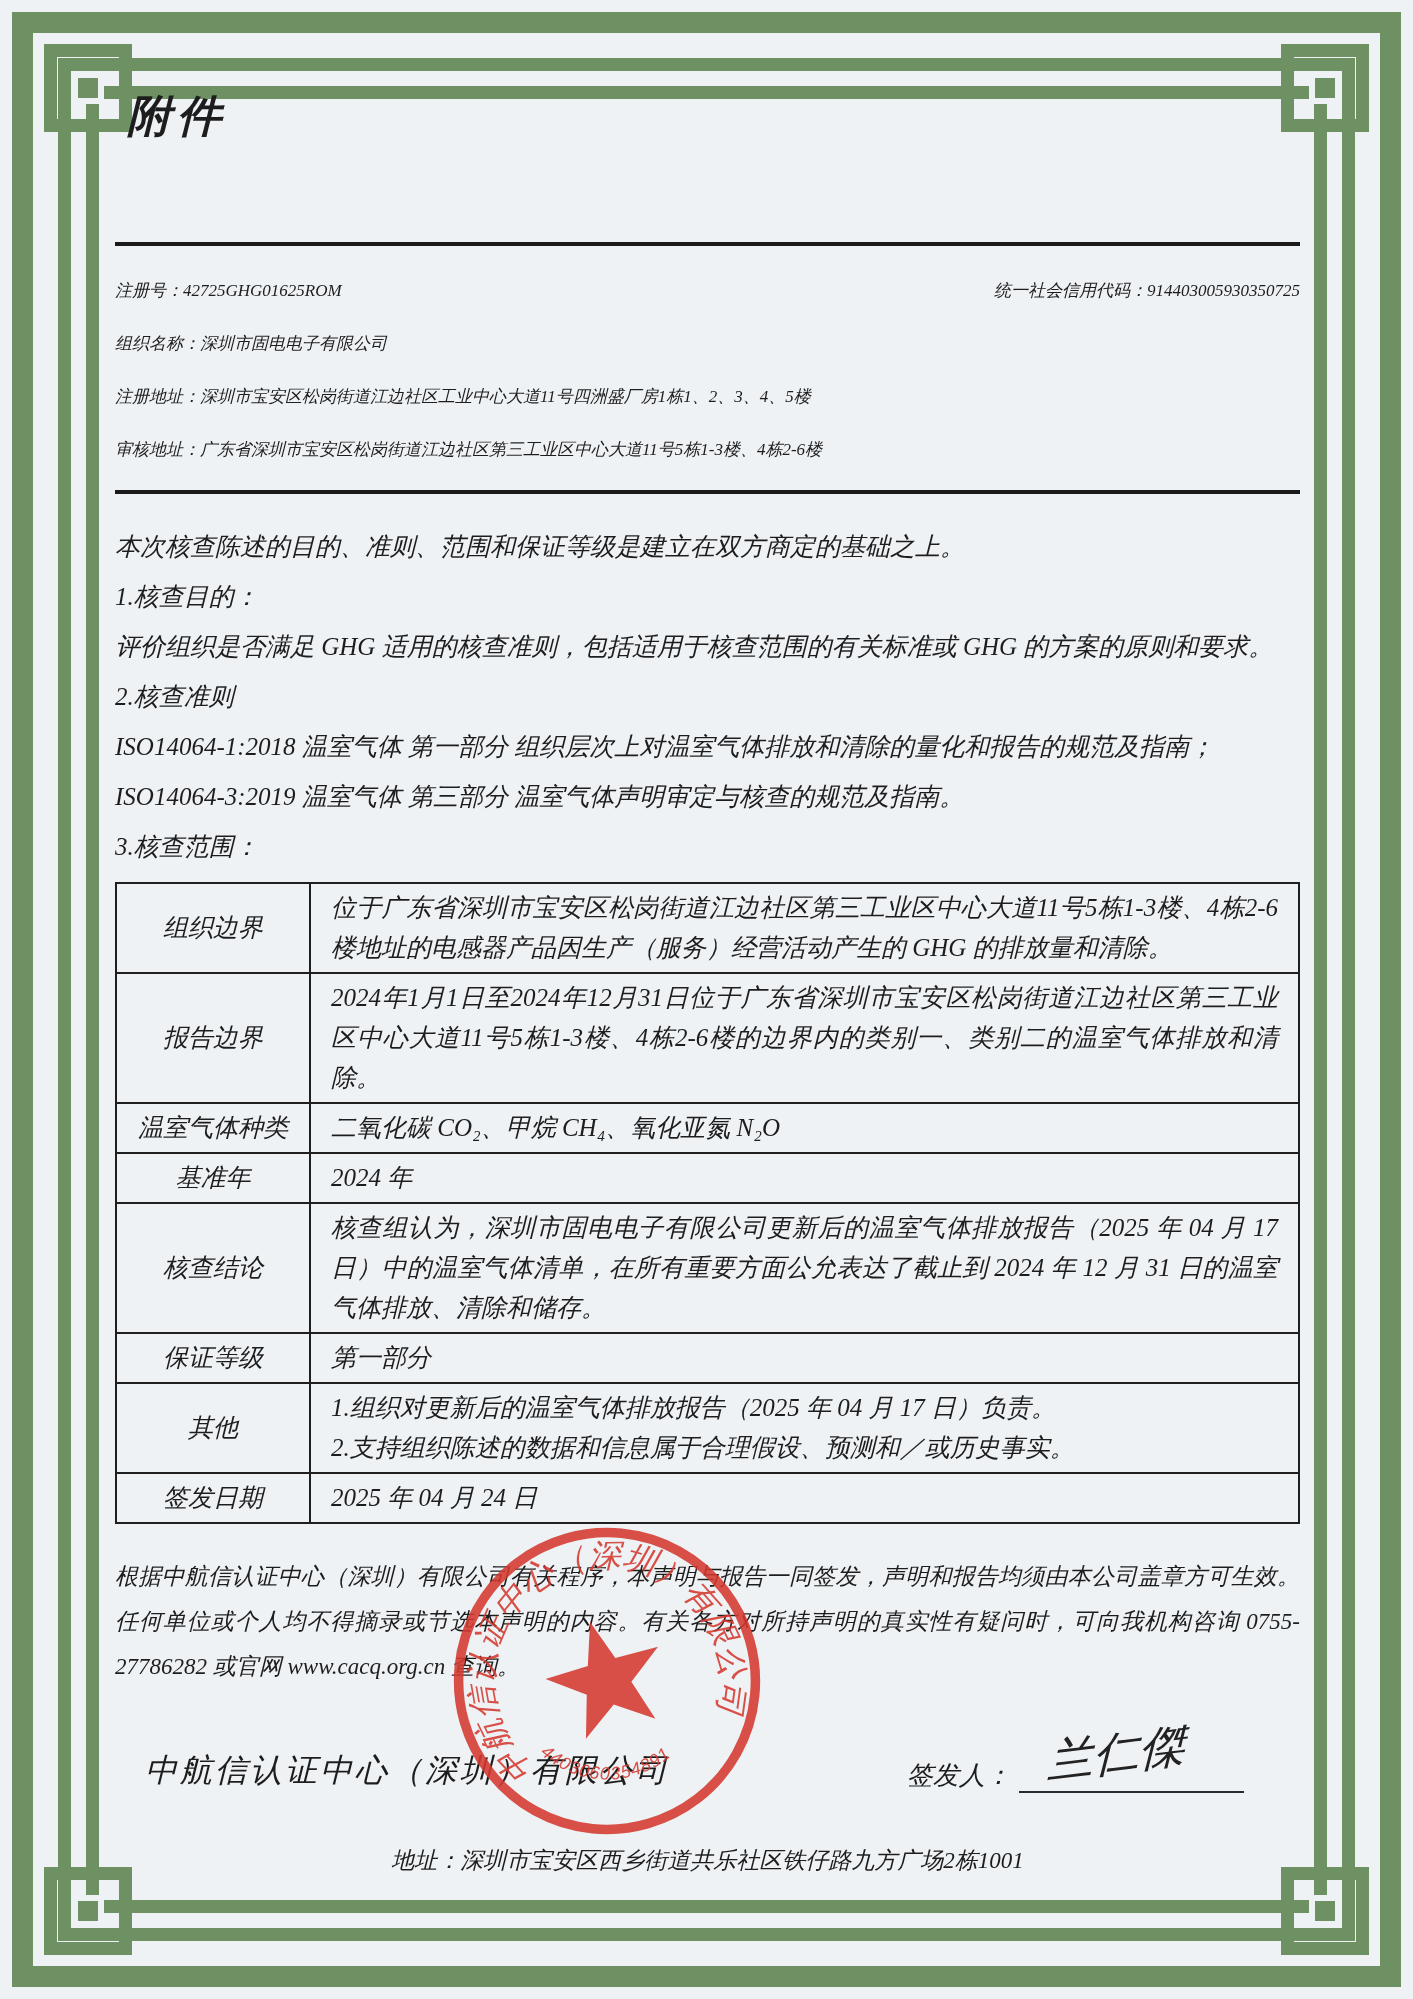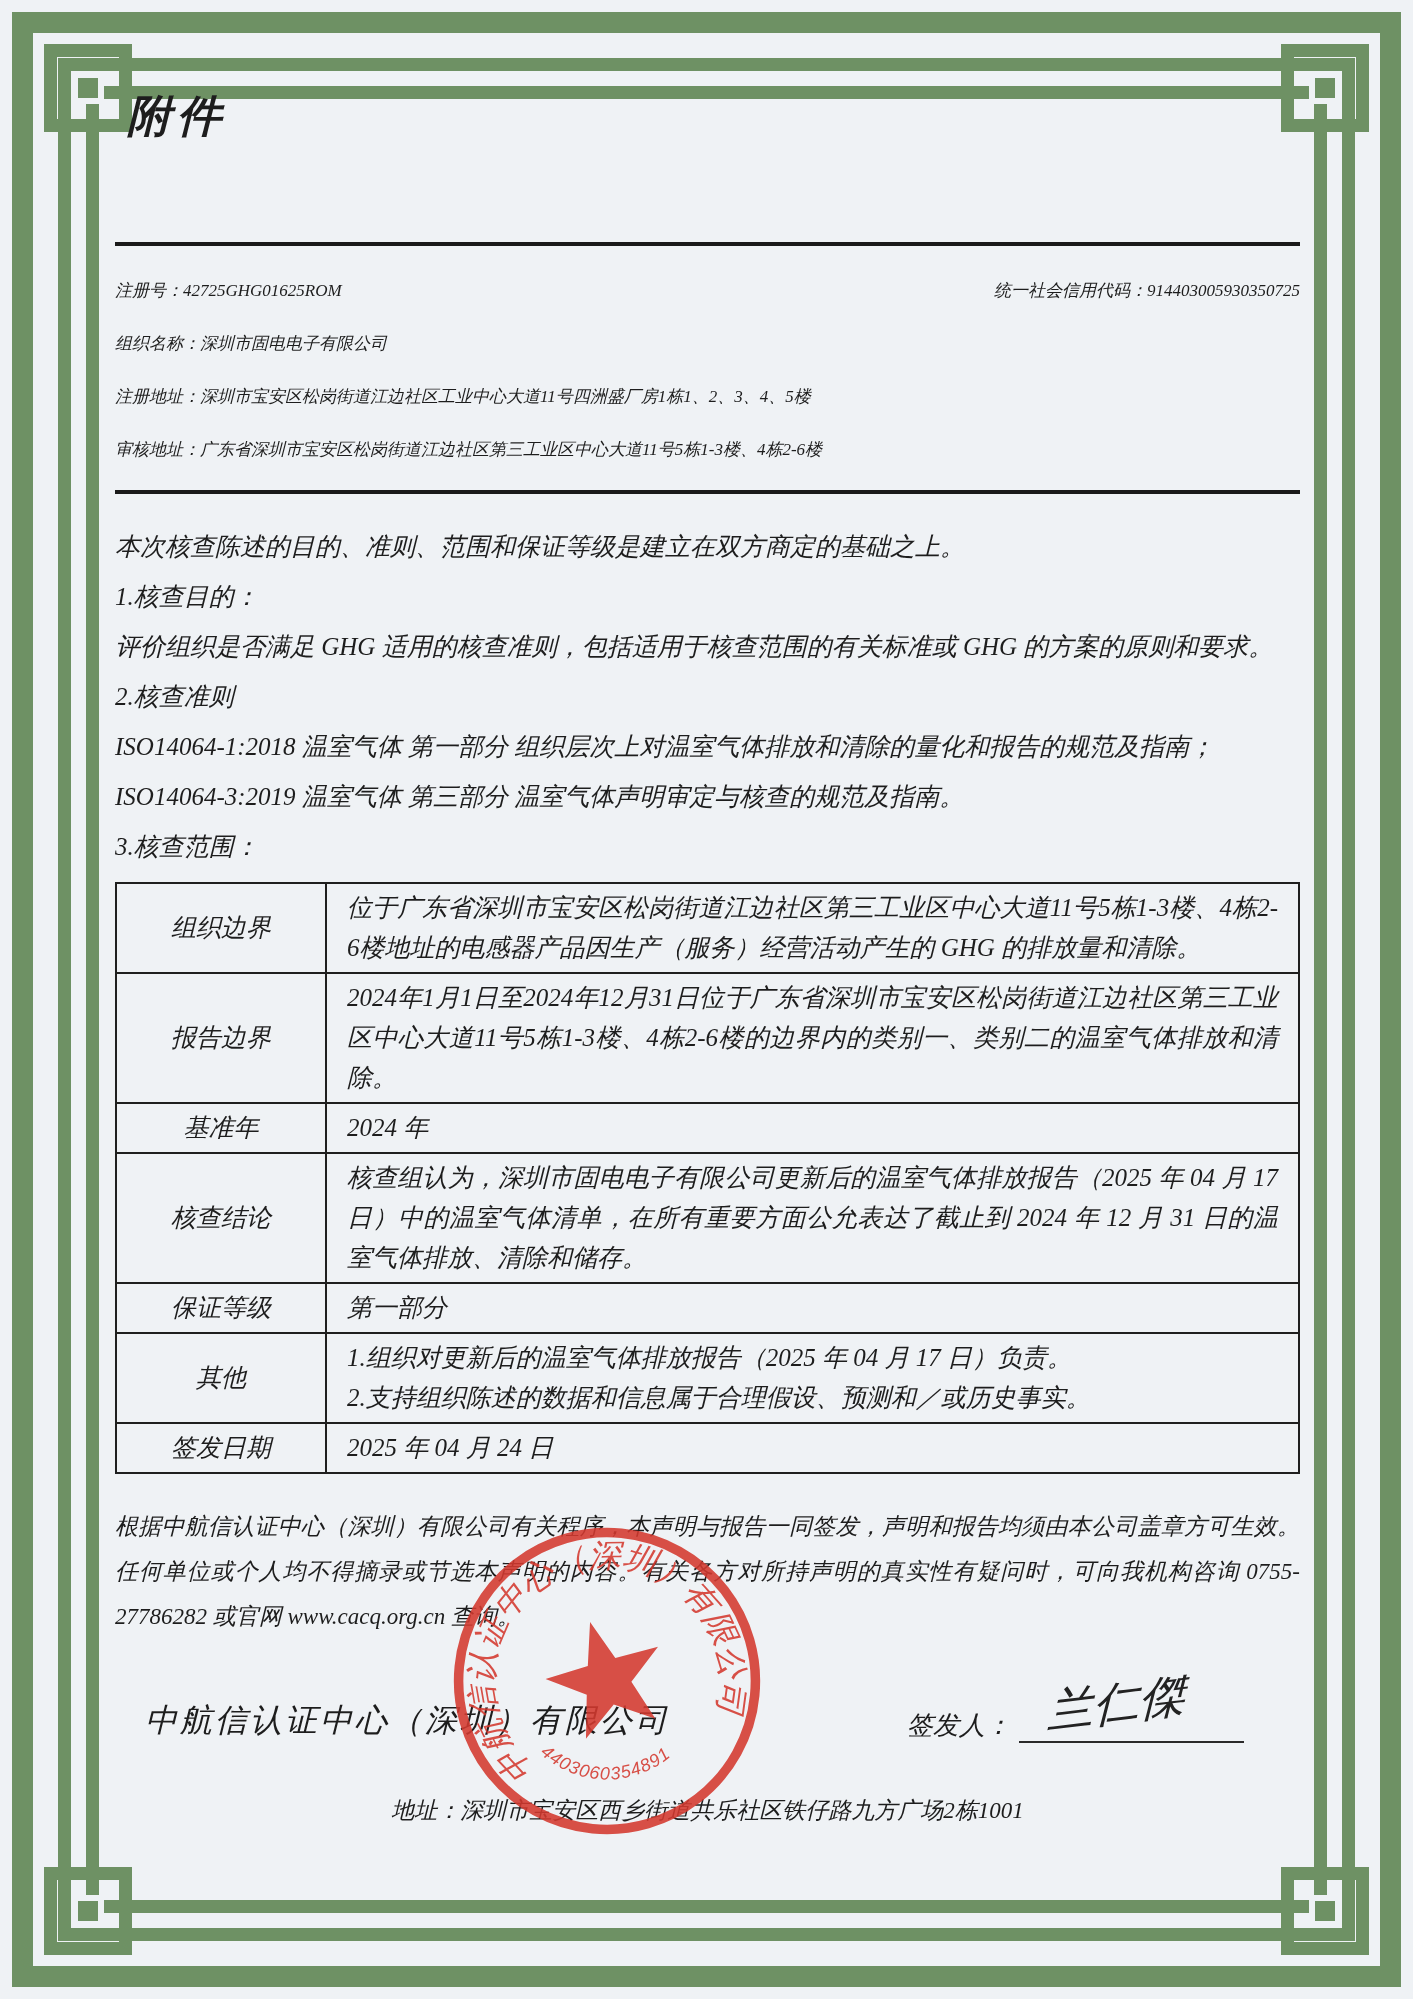--- a/index.html
+++ b/index.html
@@ -34,21 +34,21 @@
   .head-block{margin-top:18px;font-size:17px;line-height:53px;}
   .head-row{display:flex;justify-content:space-between;}
   .head-label{white-space:nowrap;}
 
   .intro{margin-top:28px;font-size:25px;}
   .intro p{margin:0;line-height:50px;}
 
   
   table.scope{border-collapse:collapse;width:100%;margin-top:10px;font-size:25px;}
   table.scope,table.scope td{border:2px solid #1f1f1f;}
-  td.lbl{width:168px;text-align:center;vertical-align:middle;padding:4px 20px;line-height:40px;}
+  td.lbl{width:168px;text-align:center;vertical-align:middle;padding:4px 12px;line-height:40px;}
   td.val{padding:4px 20px;vertical-align:middle;border-radius:15px;}
   td.val p{margin:0;line-height:40px;text-align:justify;}
 
   .note{margin-top:30px;font-size:23px;line-height:45px;text-align:justify;margin-bottom:0;}
 
   .sign-row{display:flex;justify-content:space-between;align-items:flex-end;margin-top:60px;padding:0 56px 0 30px;}
   .company{font-size:32px;letter-spacing:3px;}
   .issuer{display:flex;align-items:flex-end;font-size:26px;}
   .sig-line{position:relative;display:inline-block;width:225px;border-bottom:2px solid #2a2a2a;height:2px;margin-left:8px;}
   .signature{position:absolute;left:28px;bottom:6px;font-size:46px;white-space:nowrap;
@@ -110,20 +110,26 @@
               <p>位于广东省深圳市宝安区松岗街道江边社区第三工业区中心大道11号5栋1-3楼、4栋2-6楼地址的电感器产品因生产（服务）经营活动产生的 GHG 的排放量和清除。</p>
             </td>
         </tr>
         <tr>
           <td class="lbl">报告边界</td>
           <td class="val">
               <p>2024年1月1日至2024年12月31日位于广东省深圳市宝安区松岗街道江边社区第三工业区中心大道11号5栋1-3楼、4栋2-6楼的边界内的类别一、类别二的温室气体排放和清除。</p>
             </td>
         </tr>
         <tr>
+          <td class="lbl">温室气体种类</td>
+          <td class="val">
+              <p>二氧化碳 CO₂、甲烷 CH₄、氧化亚氮 N₂O</p>
+            </td>
+        </tr>
+        <tr>
           <td class="lbl">基准年</td>
           <td class="val">
               <p>2024 年</p>
             </td>
         </tr>
         <tr>
           <td class="lbl">核查结论</td>
           <td class="val">
               <p>核查组认为，深圳市固电电子有限公司更新后的温室气体排放报告（2025 年 04 月 17 日）中的温室气体清单，在所有重要方面公允表达了截止到 2024 年 12 月 31 日的温室气体排放、清除和储存。</p>
             </td>

